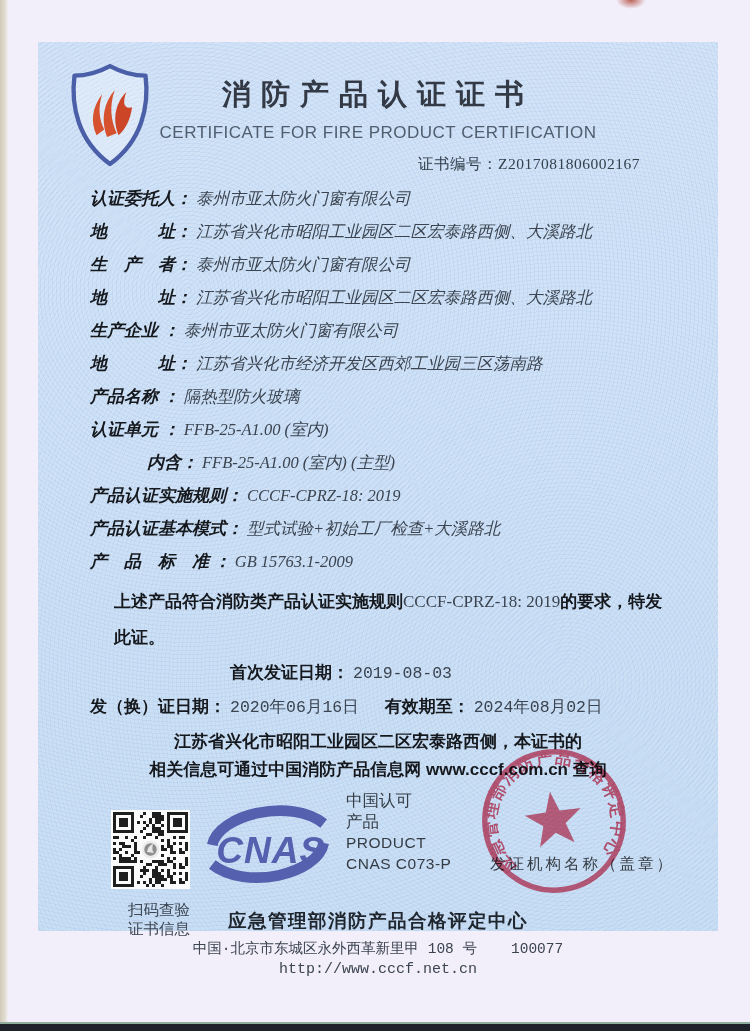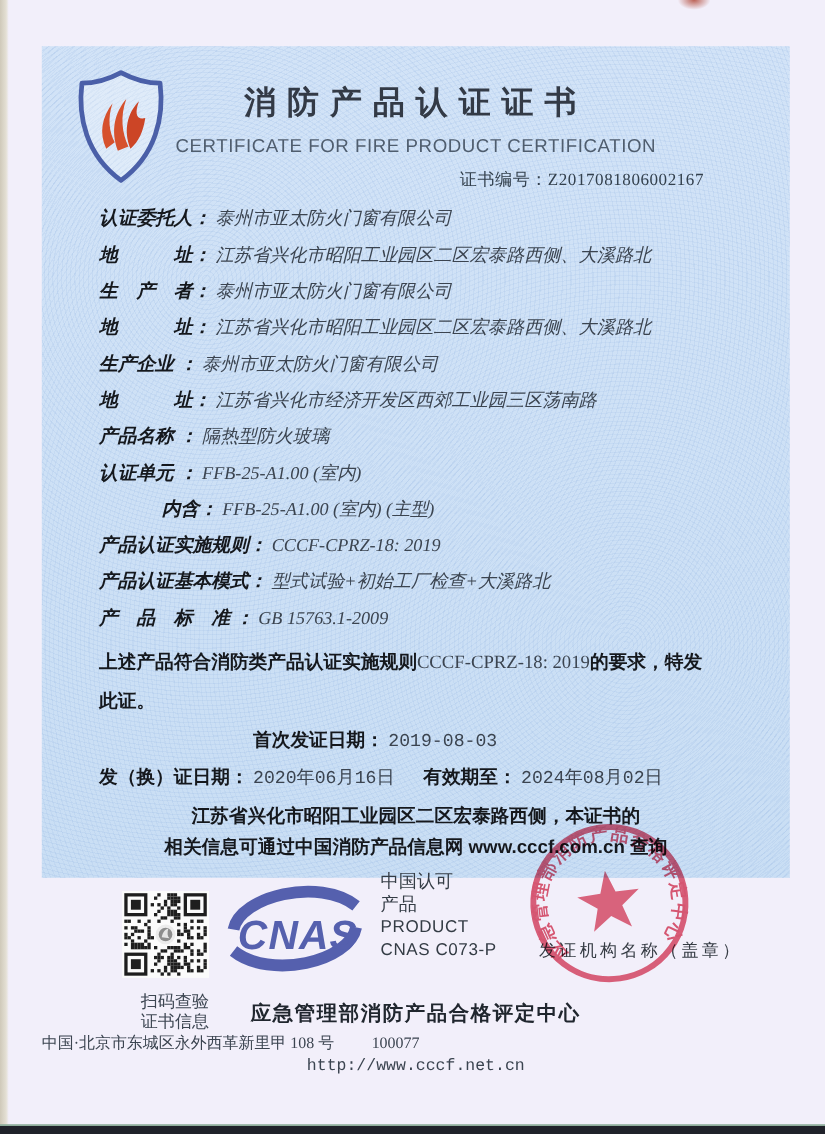--- a/index.html
+++ b/index.html
@@ -10,21 +10,21 @@
   }
   
   .edge-left{position:absolute;left:0;top:0;width:8px;height:1031px;
     background:linear-gradient(90deg,#cfc9b9,#e4e0d4 70%,#f2effa);}
   .edge-bottom{position:absolute;left:0;bottom:0;width:750px;height:9px;
     background:linear-gradient(#8fae9c 0 2px,#20222a 2px 100%);}
   .blob-top{position:absolute;left:616px;top:0;width:30px;height:9px;border-radius:0 0 50% 50%;
     background:radial-gradient(ellipse at center top,rgba(178,74,58,.85),rgba(178,74,58,0) 70%);}
   
   .cert{
-    position:absolute;left:38px;top:42px;width:680px;height:756px;
+    position:absolute;left:38px;top:42px;width:680px;height:889px;
     background:
       repeating-radial-gradient(circle at 22% 28%, rgba(255,255,255,0) 0 3px, rgba(126,164,218,.13) 3px 4px),
       repeating-radial-gradient(circle at 78% 72%, rgba(255,255,255,0) 0 3px, rgba(126,164,218,.11) 3px 4px),
       linear-gradient(#d2e3f7,#c9def4);
     box-sizing:border-box;padding-top:34px;
   }
   .page-title{
     text-align:center;font-size:29px;font-weight:bold;letter-spacing:10px;
     color:#333a46;line-height:36px;
   }
@@ -35,21 +35,21 @@
     text-align:right;padding-right:78px;margin-top:8px;line-height:20px;
     font-family:"Liberation Serif","DejaVu Serif",serif;font-size:15.5px;color:#33404d;letter-spacing:.5px;padding-left:22px;
   }
   
   .fields{margin-top:14px;padding-left:52px;font-style:italic;}
   .frow{display:flex;align-items:baseline;margin-bottom:11px;line-height:22px;white-space:nowrap;}
   .frow.indent{margin-left:57px;}
   .flabel{font-size:17px;font-weight:bold;color:#15181d;}
   .fvalue{font-family:"Liberation Serif","DejaVu Serif",serif;font-size:16.5px;color:#3b4450;padding-left:4px;}
   
-  .statement{margin-top:8px;padding-left:52px;line-height:36px;font-size:17px;font-weight:bold;color:#15181d;white-space:nowrap;}
+  .statement{margin-top:8px;padding-left:76px;line-height:36px;font-size:17px;font-weight:bold;color:#15181d;white-space:nowrap;}
   .statement .code{font-family:"Liberation Serif","DejaVu Serif",serif;font-weight:normal;color:#3b4450;}
   
   .date-first{margin-top:6px;padding-left:192px;line-height:22px;white-space:nowrap;}
   .date-reissue{margin-top:11px;padding-left:52px;line-height:22px;white-space:nowrap;}
   .dlabel{font-size:17px;font-weight:bold;color:#15181d;}
   .dvalue{font-family:Liberation Mono, monospace;font-size:16.5px;color:#3b4450;padding-left:4px;}
   .dgap{display:inline-block;width:26px;}
   
   .notice{margin-top:9px;text-align:center;font-size:17px;font-weight:bold;color:#15181d;line-height:27.5px;}
   
@@ -58,22 +58,22 @@
   .cnas-block{position:absolute;left:166px;top:760px;}
   .accr-block{position:absolute;left:308px;top:748px;line-height:21px;color:#343c45;}
   .accr-zh{font-family:"Liberation Serif","DejaVu Serif",serif;font-size:16.5px;}
   .accr-en{font-size:15.5px;letter-spacing:.5px;}
   .stamp{position:absolute;left:437px;top:700px;width:158px;height:158px;transform:rotate(-8deg);
     opacity:.88;mix-blend-mode:multiply;z-index:5;}
   .sig-label{position:absolute;left:452px;top:812px;width:250px;z-index:4;
     font-family:"Liberation Serif","DejaVu Serif",serif;font-size:15.5px;letter-spacing:3px;color:#363c44;}
   .footer-org{position:absolute;left:0;top:866px;width:100%;text-align:center;
     font-size:18.5px;font-weight:bold;letter-spacing:1.5px;color:#20262e;}
-  .footer-addr{position:absolute;left:0;top:897px;width:100%;
-    font-family:Liberation Serif, serif;font-size:14.5px;color:#3b4450;}
+  .footer-addr{position:absolute;left:0;top:897px;width:100%;text-align:center;
+    font-family:Liberation Mono, monospace;font-size:14.5px;color:#3b4450;}
   .footer-addr .post{display:inline-block;margin-left:34px;}
   .footer-url{position:absolute;left:0;top:919px;width:100%;text-align:center;
     font-family:Liberation Mono, monospace;font-size:15px;color:#3b4450;}
   
   .shield-logo{position:absolute;left:24px;top:18px;width:96px;height:110px;}
 </style>
 </head>
 <body>
 
 <div class="edge-left"></div>

